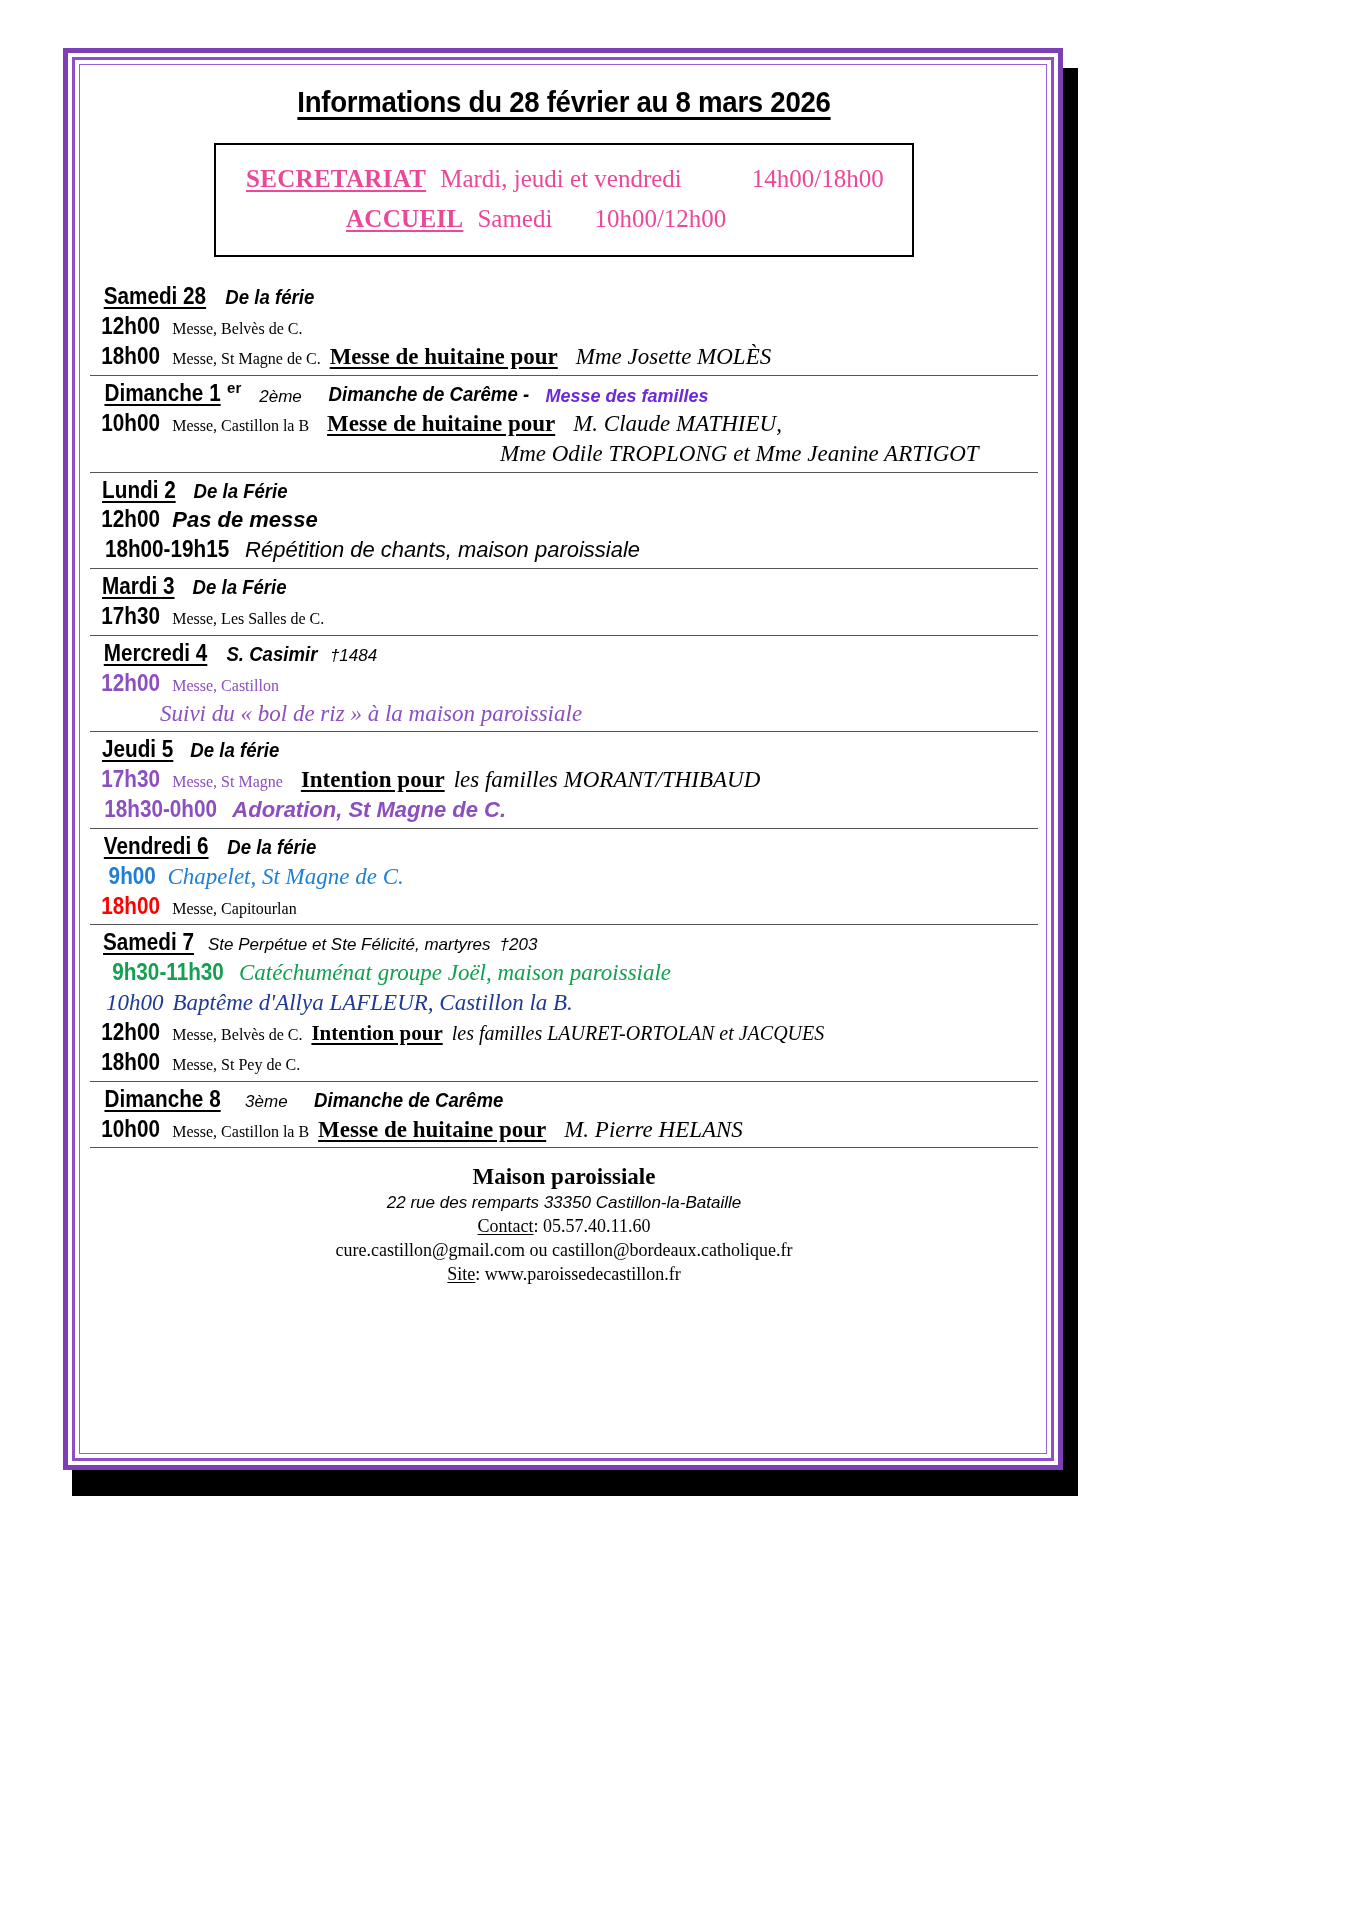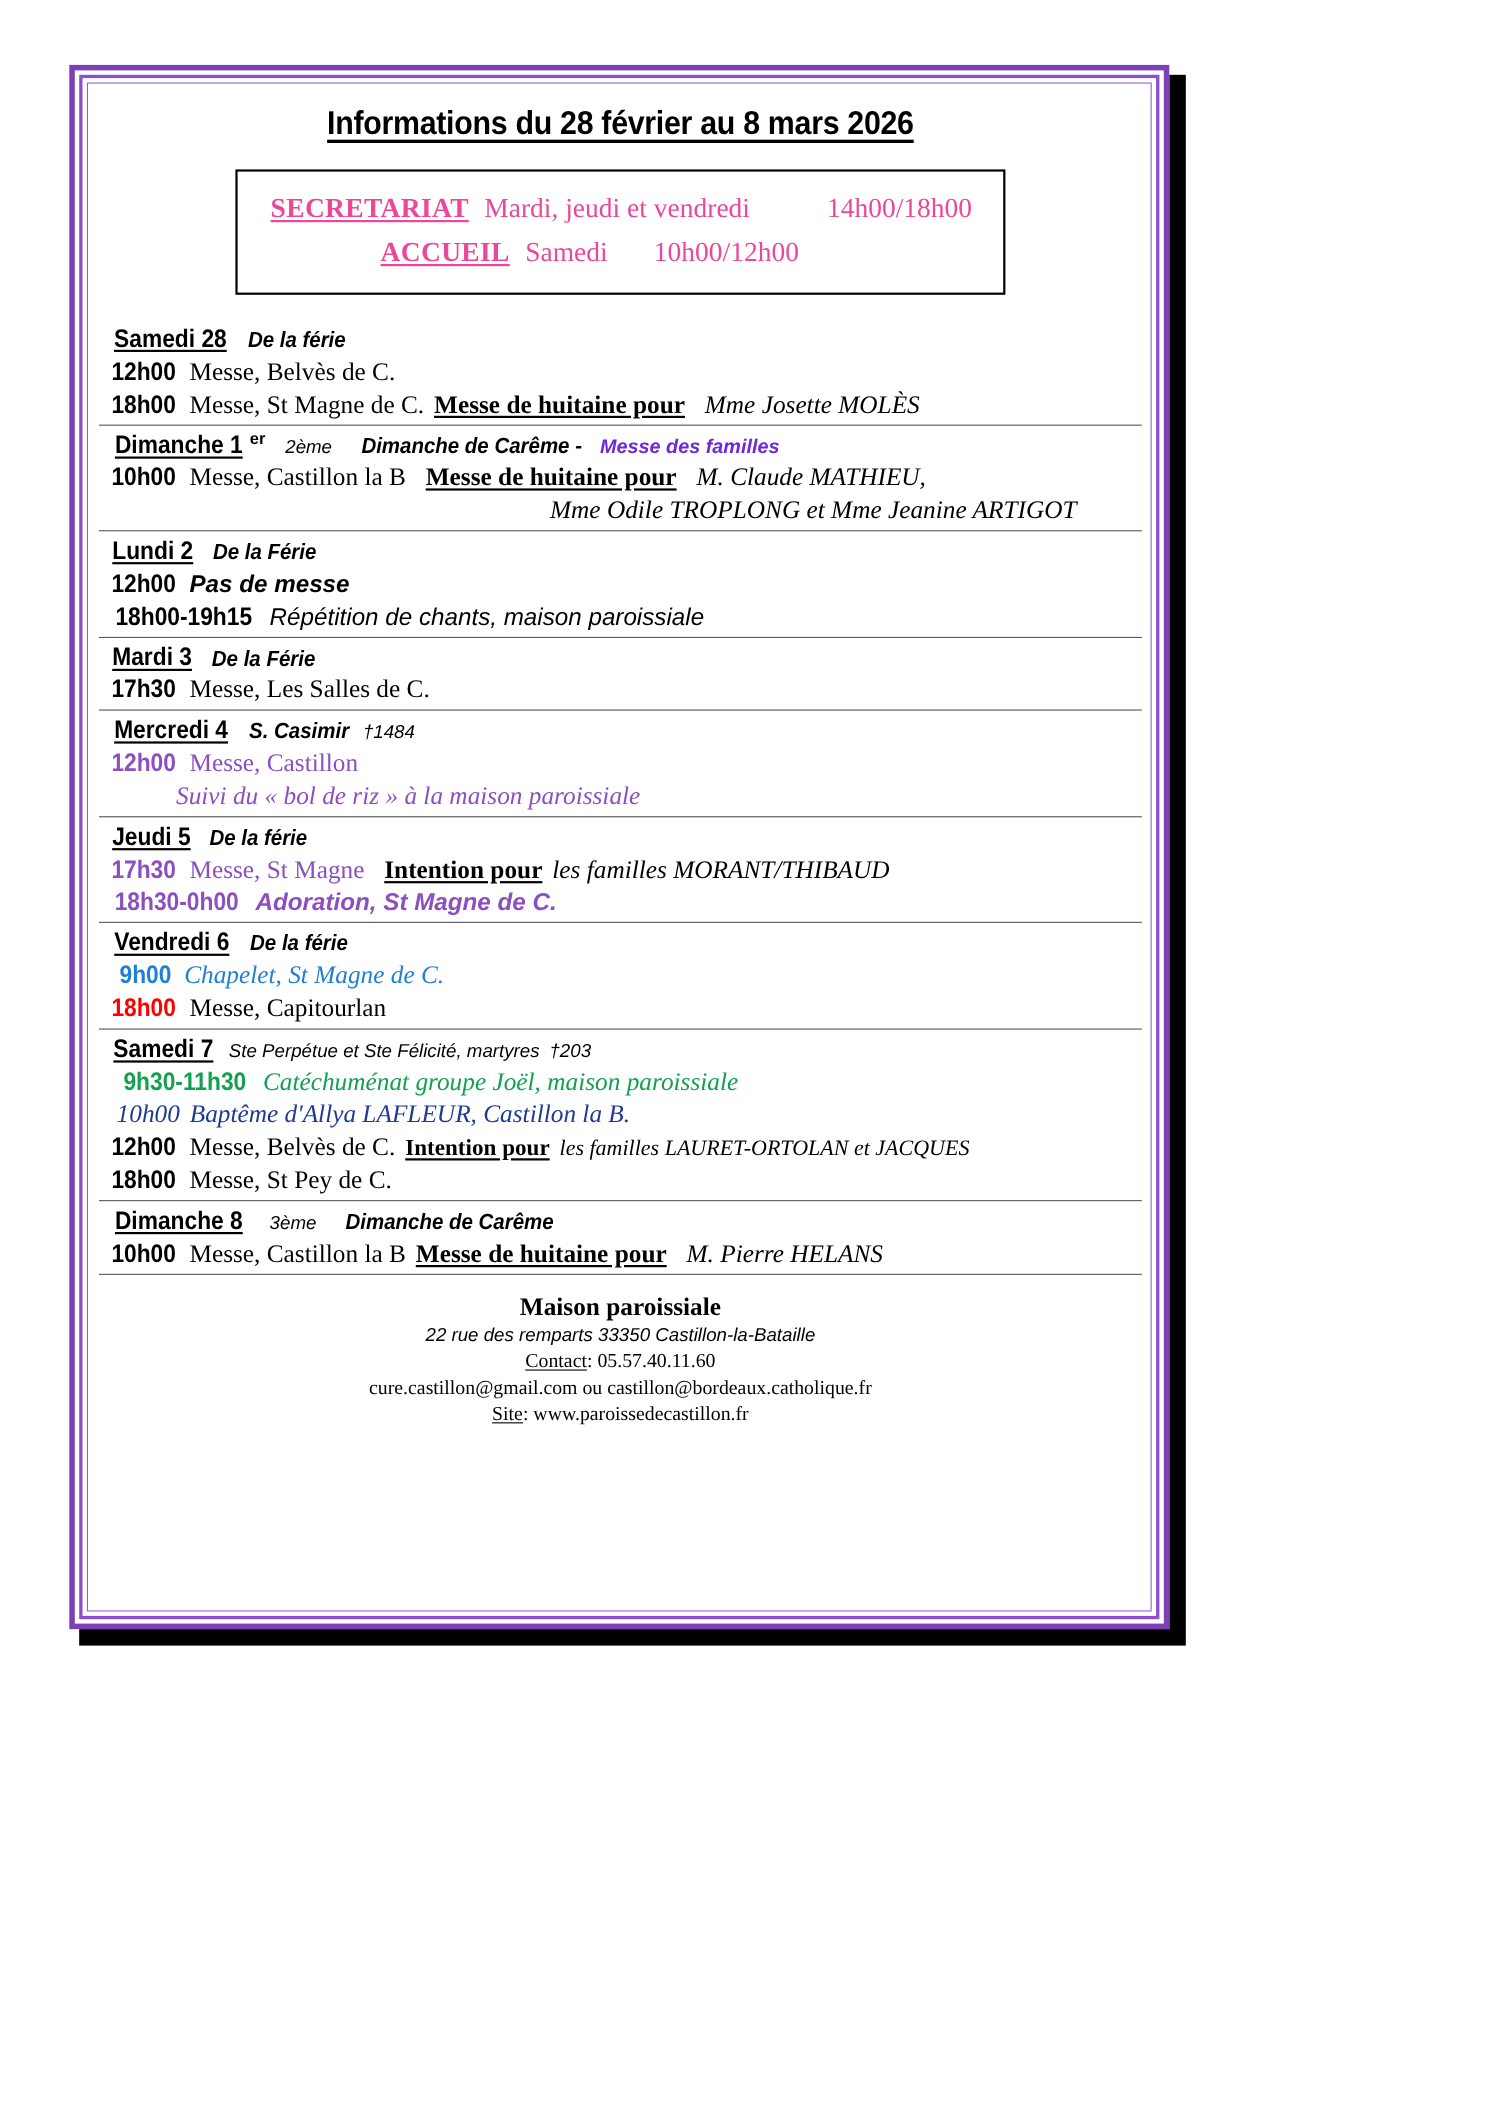--- a/index.html
+++ b/index.html
@@ -20,21 +20,21 @@
     position: absolute;
     left: 72px;
     top: 68px;
     width: 1006px;
     height: 1428px;
     background: #000000;
   }
   .page-frame {
     position: absolute;
     left: 63px;
-    top: 59px;
+    top: 48px;
     width: 1000px;
     height: 1422px;
     background: #ffffff;
     border: 5px solid #7D3FB5;
     box-sizing: border-box;
   }
   .page-frame-inner {
     position: absolute;
     left: 4px;
     top: 4px;
@@ -168,21 +168,21 @@
   .ev.indent-right { padding-left: 410px; }
 
   .t {
     font-family: "Liberation Sans Narrow", "Liberation Sans", sans-serif;
     font-weight: bold;
     font-size: 23px;
     transform: scaleX(0.9);
     display: inline-block;
   }
   .txt {
-    font-size: 23px;
+    font-size: 16px;
   }
   .txt-i {
     font-size: 23px;
     font-style: italic;
   }
   .txt-i-nar {
     font-family: "Liberation Sans Narrow", "Liberation Sans", sans-serif;
     font-style: italic;
     font-size: 22px;
   }

